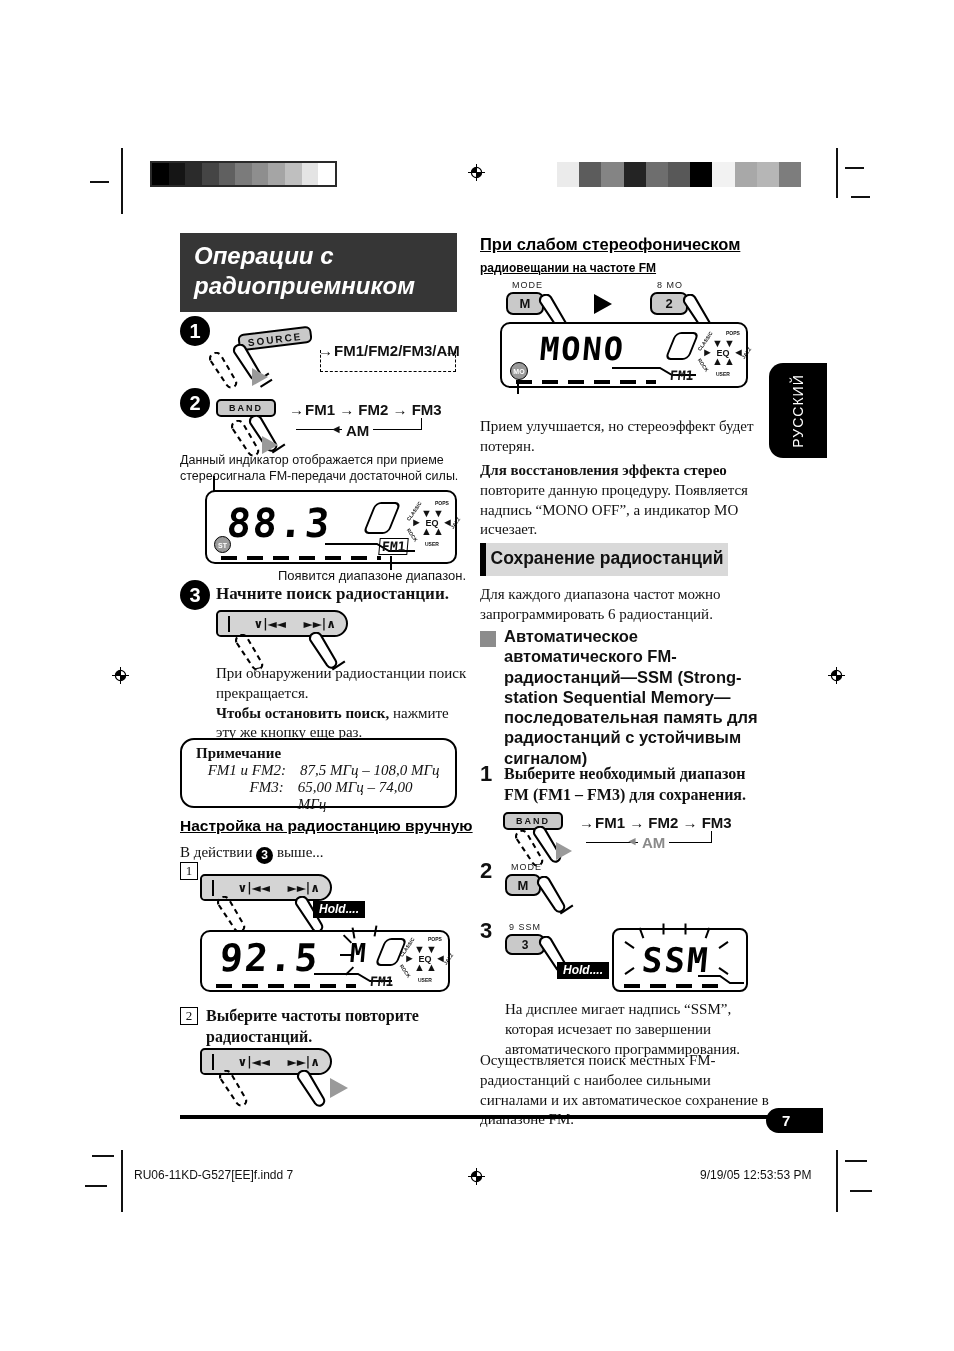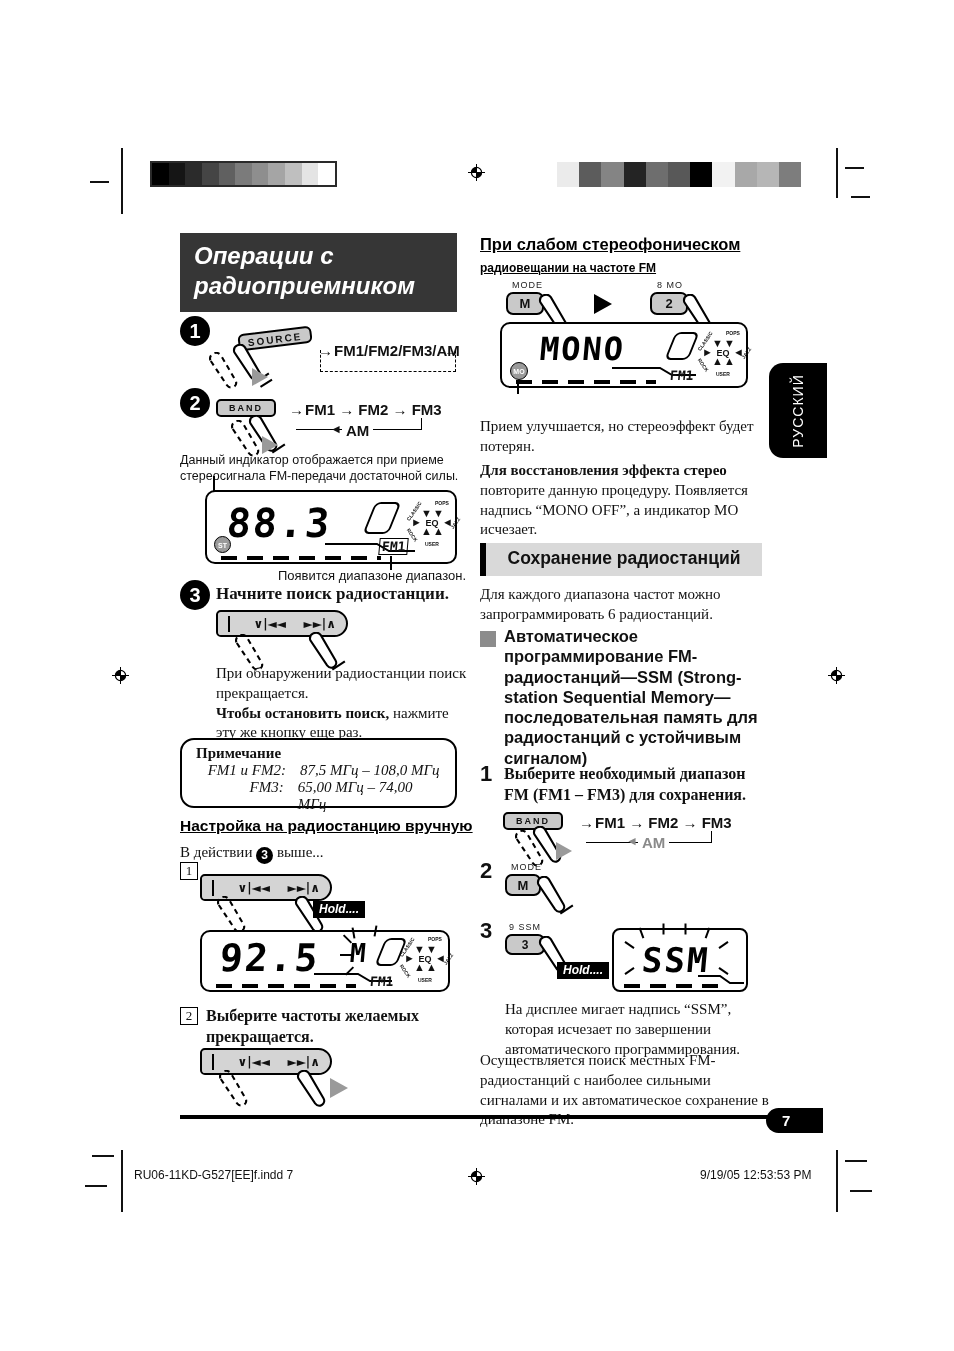--- a/index.html
+++ b/index.html
@@ -88,21 +88,21 @@
   .eq .tri { position:absolute; font-size:11px; line-height:1; }
   .eq .lab { position:absolute; font-size:5px; font-weight:bold; white-space:nowrap; }
 
   
   .ray { position:absolute; width:11px; border-top:2.5px solid #000; }
 
   
   .hold-badge { position:absolute; background:#000; color:#fff;
                 font-family:"Liberation Sans", sans-serif; font-style:italic; font-weight:bold;
                 font-size:12px; padding:1px 6px 2px 6px; }
-  .section-hdr { position:absolute; left:480px; top:543px; width:282px; height:33px;
+  .section-hdr { position:absolute; left:480px; top:543px; width:248px; height:33px;
                  background:#d9d9d9; border-left:6px solid #000;
                  font-family:"Liberation Sans", sans-serif; font-weight:bold; font-size:17.5px;
                  text-align:center; line-height:31px; }
   .gray-sq { position:absolute; width:16px; height:16px; background:#8c8c8c; }
   .lang-tab { position:absolute; left:769px; top:363px; width:58px; height:95px;
               background:#000; border-radius:14px 0 0 14px; }
   .lang-tab span { position:absolute; left:50%; top:50%;
                    transform:translate(-50%,-50%) rotate(-90deg);
                    color:#fff; font-family:"Liberation Sans", sans-serif;
                    font-size:14px; letter-spacing:1px; white-space:nowrap; }
@@ -335,21 +335,21 @@
       <span class="core">EQ</span>
       <span class="lab" style="left:26px; top:0;">POPS</span>
       <span class="lab" style="left:-6px; top:8px; transform:rotate(-55deg);">CLASSIC</span>
       <span class="lab" style="left:-4px; top:32px; transform:rotate(55deg);">ROCK</span>
       <span class="lab" style="left:40px; top:20px; transform:rotate(-55deg);">JAZZ</span>
       <span class="lab" style="left:16px; top:41px;">USER</span>
     </div>
   </div>
 
   <div class="sqnum" style="left:180px; top:1007px;">2</div>
-  <div class="serif-txt abs" style="left:206px; top:1005px; width:240px; font-weight:bold; font-size:16px;">Выберите частоты желаемых прекращается.</div>
+  <div class="serif-txt abs" style="left:206px; top:1005px; width:240px; font-weight:bold; font-size:16px;">Выберите частоты повторите радиостанций.</div>
   <div class="rocker" style="left:200px; top:1048px; width:132px;">
     <span class="bar"></span>
       <span>∨|◄◄</span>
       <span>►►|∧</span>
   </div>
   <svg class="finger" style="left:288px; top:1070px;" width="50" height="46" viewBox="0 0 46 44">
     <path d="M9 8 C7 2 15 -2 19 3 L33 27 C36 32 29 37 25 32 Z" fill="#fff" stroke="#000" stroke-width="2"></path>
   </svg>
   <svg class="finger" style="left:210px; top:1070px;" width="50" height="46" viewBox="0 0 46 44">
     <path d="M9 8 C7 2 15 -2 19 3 L33 27 C36 32 29 37 25 32 Z" fill="none" stroke="#000" stroke-width="2" stroke-dasharray="5 4"></path>
@@ -401,21 +401,21 @@
 
   <div class="serif-txt abs" style="left:480px; top:417px; width:284px;">Прием улучшается, но стереоэффект будет потерян.</div>
   <div class="serif-txt abs" style="left:480px; top:461px; width:288px;">
     <b>Для восстановления эффекта стерео</b><span> повторите данную процедуру. Появляется надпись “MONO OFF”, а индикатор MO исчезает.</span>
   </div>
 
   <div class="section-hdr">Сохранение радиостанций</div>
   <div class="serif-txt abs" style="left:480px; top:585px; width:278px;">Для каждого диапазона частот можно запрограммировать 6 радиостанций.</div>
 
   <div class="gray-sq" style="left:480px; top:631px;"></div>
-  <div class="abs" style="left:504px; top:626px; width:262px; font-family:'Liberation Sans', sans-serif; font-weight:bold; font-size:16.5px; line-height:1.23;">Автоматическое программирование FM-радиостанций—SSM (Strong-station Sequential Memory—последовательная память для радиостанций с устойчивым сигналом)</div>
+  <div class="abs" style="left:504px; top:626px; width:262px; font-family:'Liberation Sans', sans-serif; font-weight:bold; font-size:16.5px; line-height:1.23;">Автоматическое автоматического FM-радиостанций—SSM (Strong-station Sequential Memory—последовательная память для радиостанций с устойчивым сигналом)</div>
 
   <div class="bignum" style="left:480px; top:761px;">1</div>
   <div class="serif-txt abs" style="left:504px; top:763px; width:256px; font-weight:bold; font-size:16px;">Выберите необходимый диапазон FM (FM1 – FM3) для сохранения.</div>
   <div class="pill" style="left:503px; top:812px; width:60px; height:18px; font-size:9px; line-height:15px;">BAND</div>
   <svg class="finger" style="left:524px; top:826px;" width="50" height="46" viewBox="0 0 46 44">
     <path d="M9 8 C7 2 15 -2 19 3 L33 27 C36 32 29 37 25 32 Z" fill="#fff" stroke="#000" stroke-width="2"></path>
   </svg>
   <svg class="finger" style="left:506px; top:830px;" width="50" height="46" viewBox="0 0 46 44">
     <path d="M9 8 C7 2 15 -2 19 3 L33 27 C36 32 29 37 25 32 Z" fill="none" stroke="#000" stroke-width="2" stroke-dasharray="5 4"></path>
   </svg>

